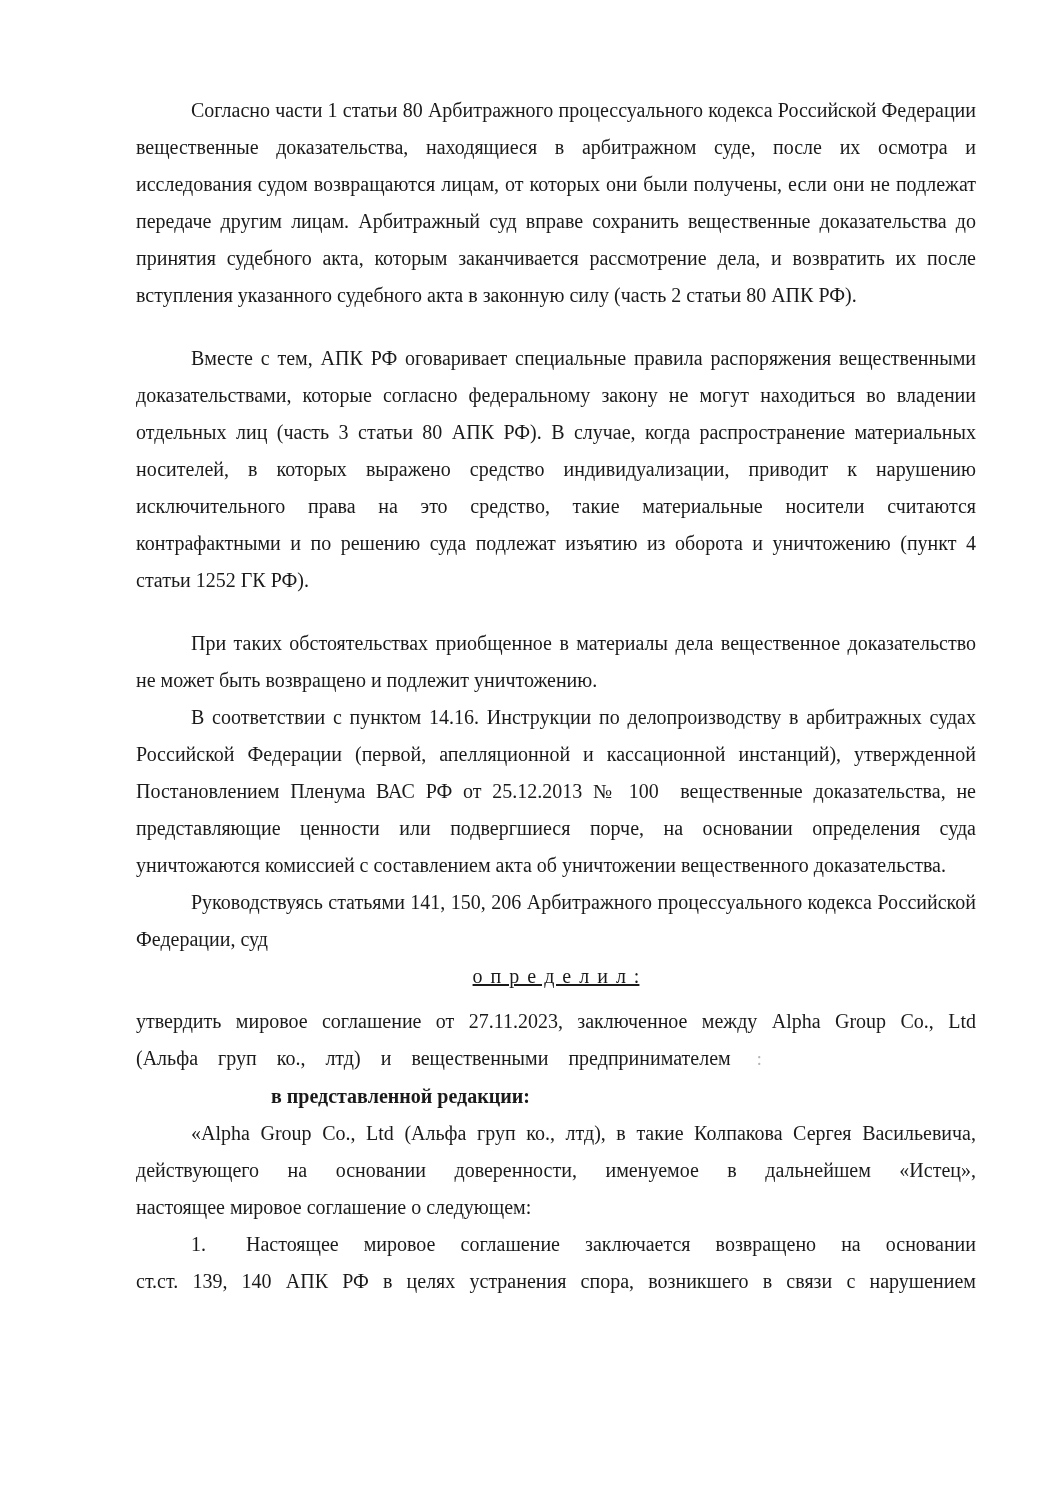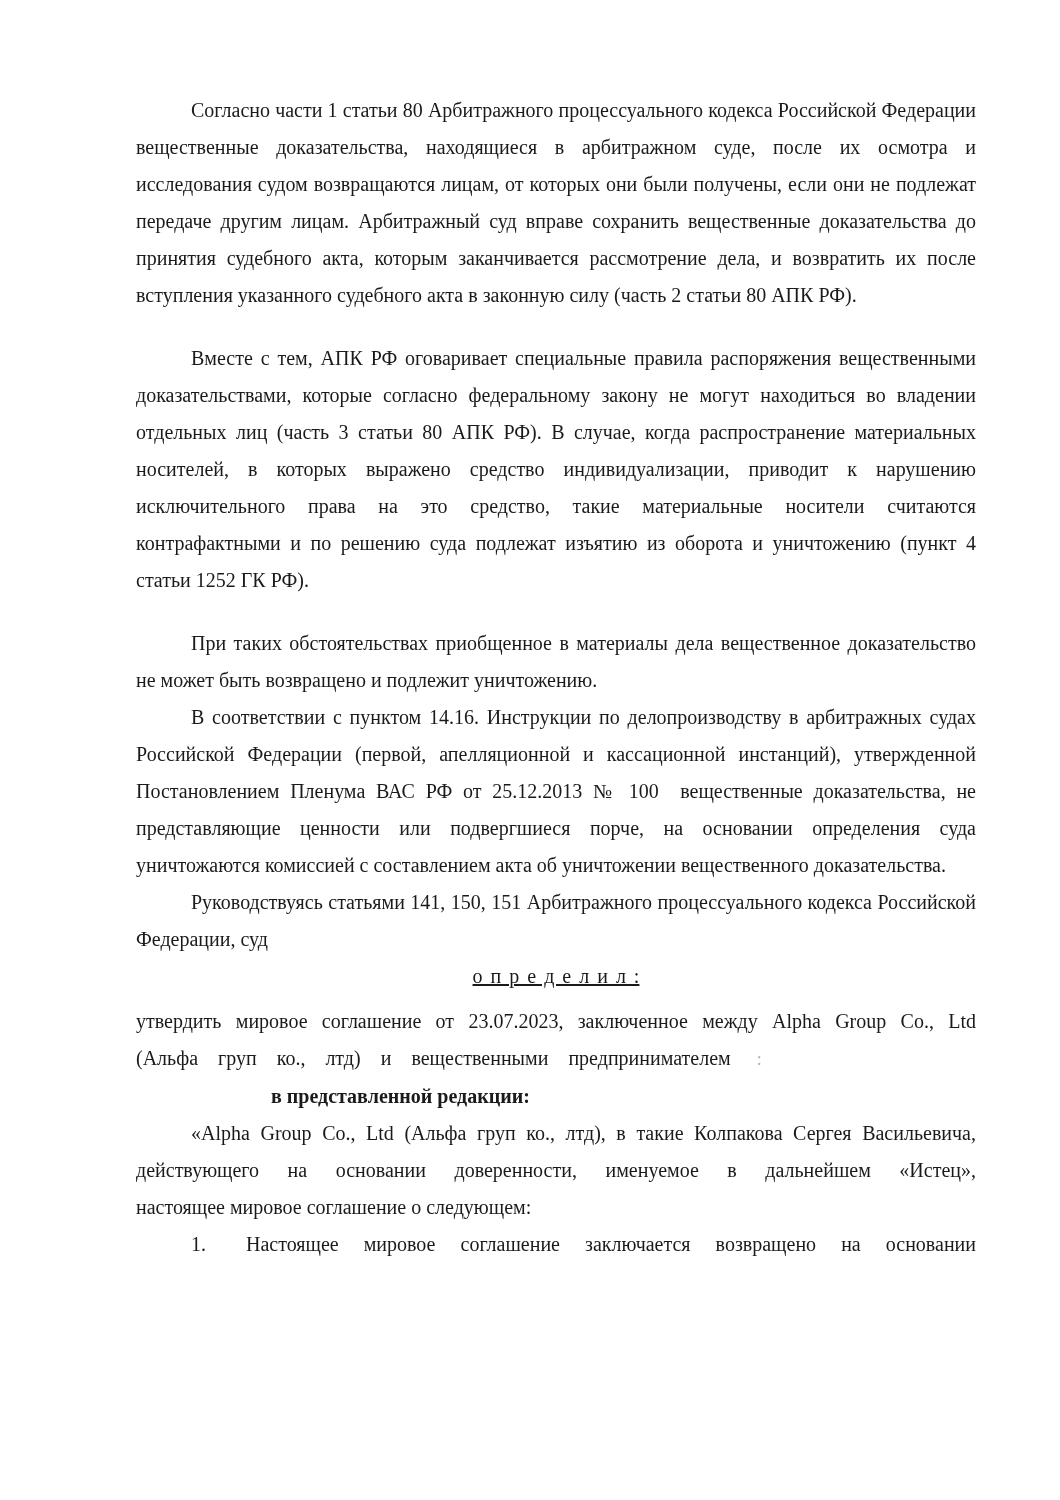--- a/index.html
+++ b/index.html
@@ -73,34 +73,35 @@
   <div class="content">
 
     <p class="para gap-after">Согласно части 1 статьи 80 Арбитражного процессуального кодекса Российской Федерации вещественные доказательства, находящиеся в арбитражном суде, после их осмотра и исследования судом возвращаются лицам, от которых они были получены, если они не подлежат передаче другим лицам. Арбитражный суд вправе сохранить вещественные доказательства до принятия судебного акта, которым заканчивается рассмотрение дела, и возвратить их после вступления указанного судебного акта в законную силу (часть 2 статьи 80 АПК РФ).</p>
 
     <p class="para gap-after">Вместе с тем, АПК РФ оговаривает специальные правила распоряжения вещественными доказательствами, которые согласно федеральному закону не могут находиться во владении отдельных лиц (часть 3 статьи 80 АПК РФ). В случае, когда распространение материальных носителей, в которых выражено средство индивидуализации, приводит к нарушению исключительного права на это средство, такие материальные носители считаются контрафактными и по решению суда подлежат изъятию из оборота и уничтожению (пункт 4 статьи 1252 ГК РФ).</p>
 
     <p class="para">При таких обстоятельствах приобщенное в материалы дела вещественное доказательство не может быть возвращено и подлежит уничтожению.</p>
 
     <p class="para">В соответствии с пунктом 14.16. Инструкции по делопроизводству в арбитражных судах Российской Федерации (первой, апелляционной и кассационной инстанций), утвержденной Постановлением Пленума ВАС РФ от 25.12.2013 № 100&nbsp; вещественные доказательства, не представляющие ценности или подвергшиеся порче, на основании определения суда уничтожаются комиссией с составлением акта об уничтожении вещественного доказательства.</p>
 
-    <p class="para">Руководствуясь статьями 141, 150, 151 Арбитражного процессуального кодекса Российской Федерации, суд</p>
+    <p class="para">Руководствуясь статьями 141, 150, 206 Арбитражного процессуального кодекса Российской Федерации, суд</p>
 
     <p class="ruling">о п р е д е л и л :</p>
 
     <div>
-      <div class="line jline">утвердить мировое соглашение от 23.07.2023, заключенное между Alpha Group Co., Ltd</div>
+      <div class="line jline">утвердить мировое соглашение от 27.11.2023, заключенное между Alpha Group Co., Ltd</div>
       <div class="line"><span class="stretch-words">(Альфа груп ко., лтд) и вещественными предпринимателем</span><span class="redaction-artifact">:</span></div>
       <div class="line editorial-line">в представленной редакции:</div>
     </div>
 
     <div>
       <div class="line jline indent-first">«Alpha Group Co., Ltd (Альфа груп ко., лтд), в такие Колпакова Сергея Васильевича,</div>
       <div class="line jline">действующего на основании доверенности, именуемое в дальнейшем «Истец»,</div>
       <div class="line">настоящее мировое соглашение о следующем:</div>
     </div>
 
     <div>
       <div class="line jline indent-first"><span>1.</span><span class="clause-num-spacer"></span><span>Настоящее мировое соглашение заключается возвращено на основании</span></div>
+      <div class="line jline">ст.ст. 139, 140 АПК РФ в целях устранения спора, возникшего в связи с нарушением</div>
     </div>
 
   </div>
 </div>
 
 </body></html>

